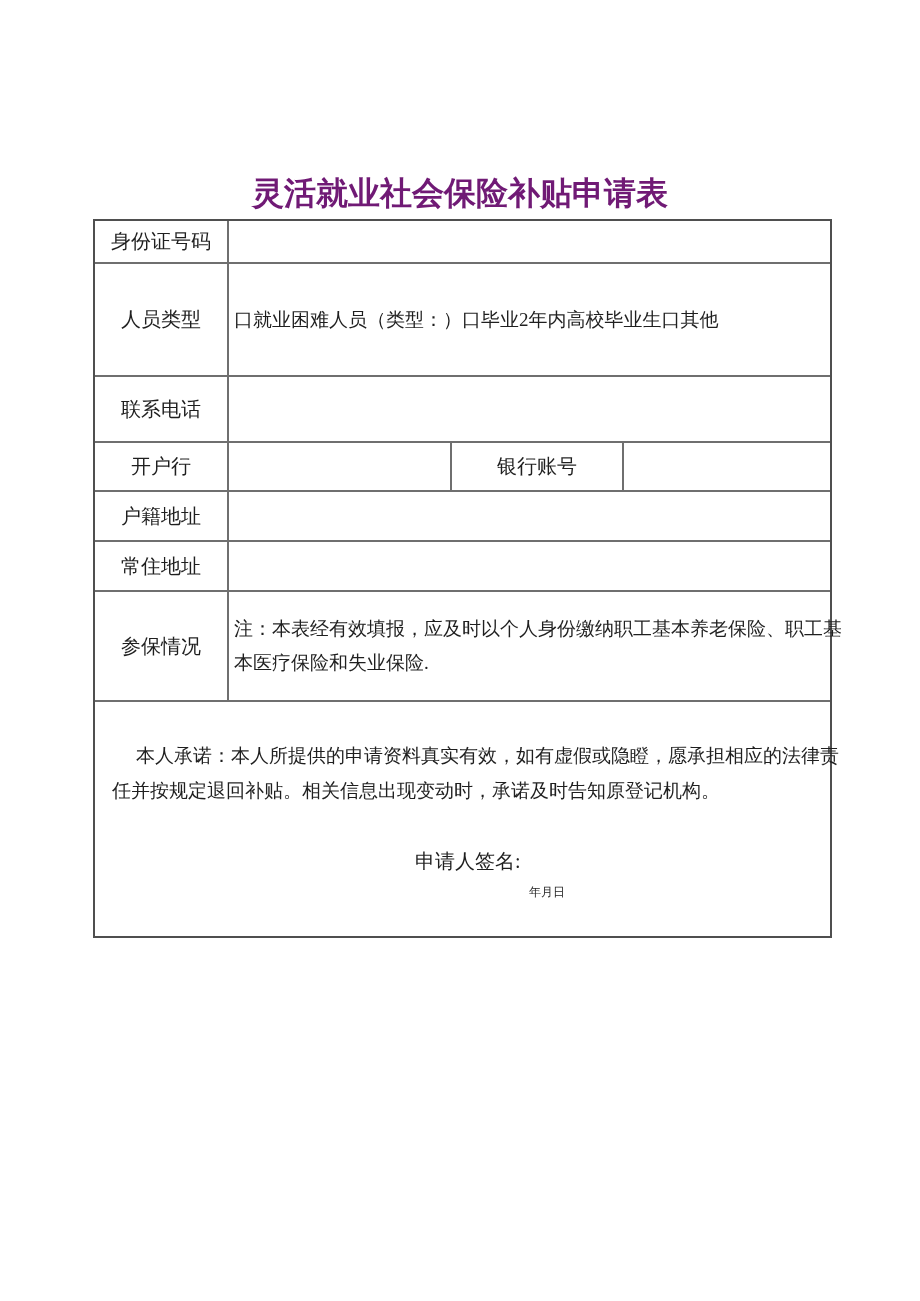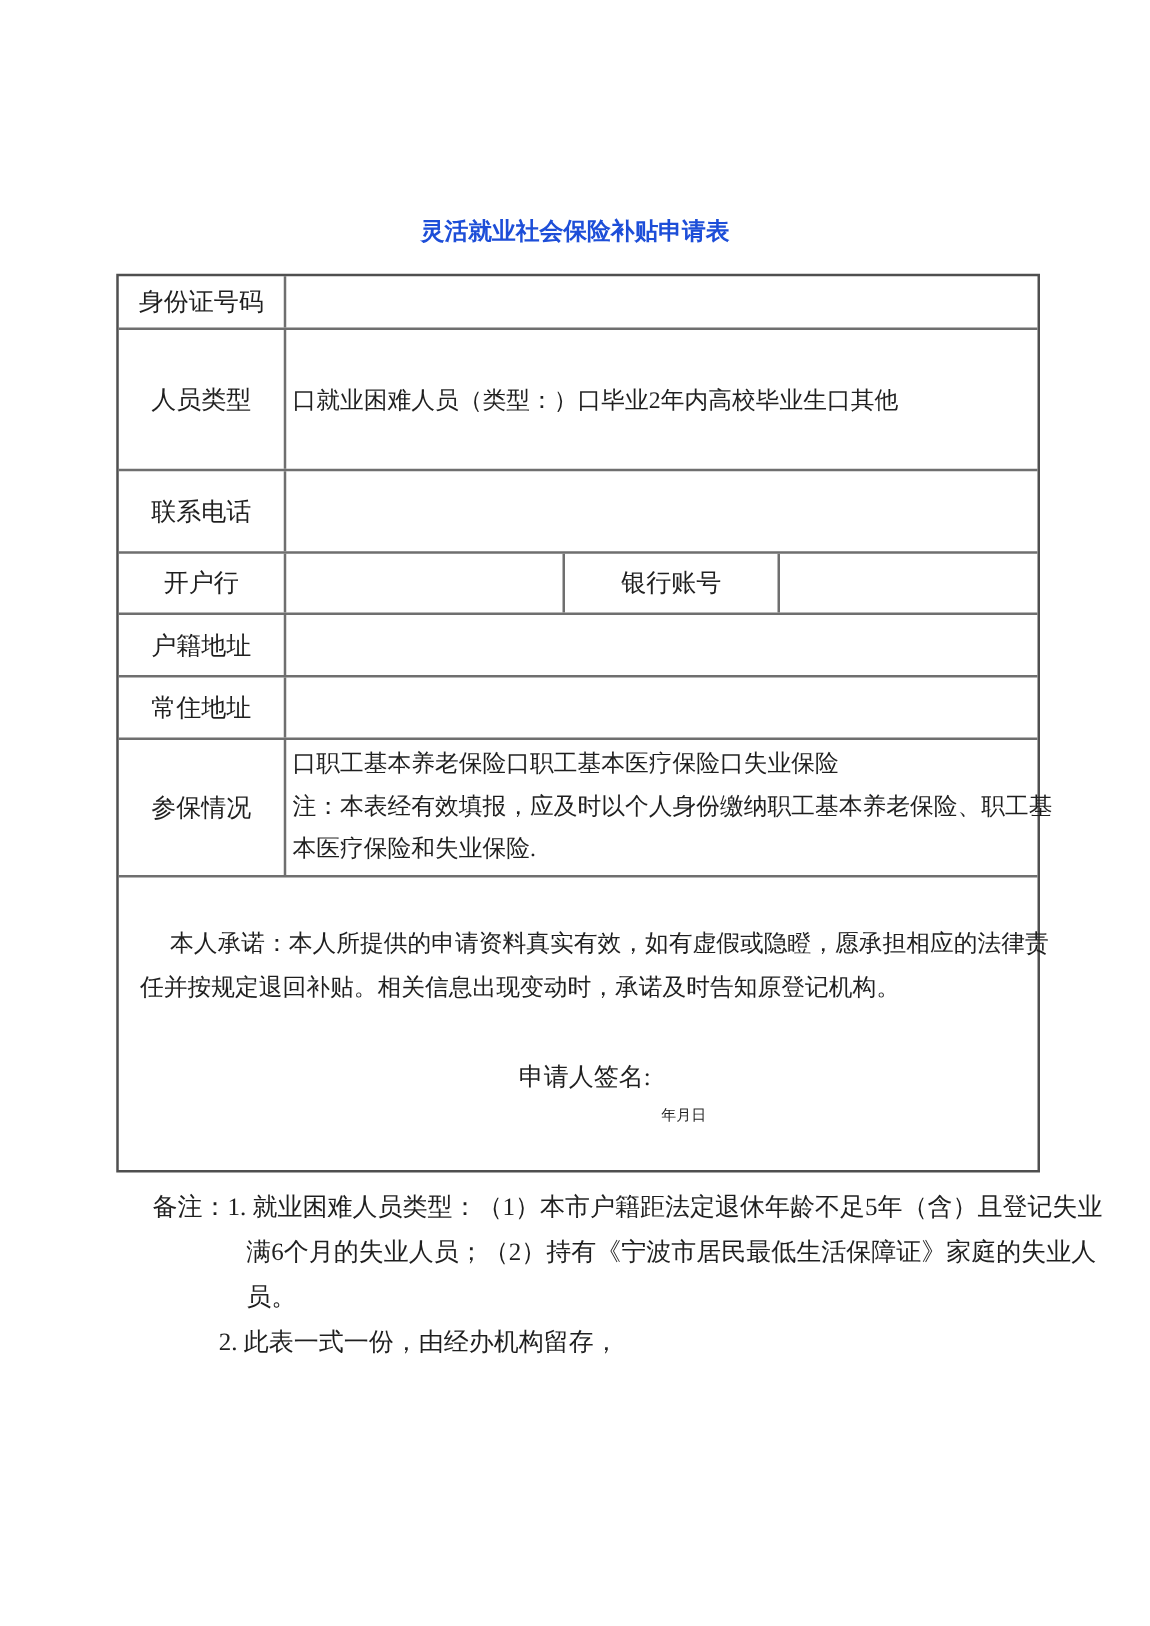--- a/index.html
+++ b/index.html
@@ -8,22 +8,22 @@
     width: 920px; height: 1301px;
     font-family: "Liberation Serif", serif;
     color: #1f1f1f;
     position: relative;
   }
   .page { position: relative; width: 920px; height: 1301px; background: #ffffff; overflow: hidden; }
 
   .title {
     position: absolute; top: 172px; left: 0; width: 100%;
     text-align: center;
-    font-size: 19px; font-weight: bold;
-    color: #1d4ed8;
+    font-size: 32px; font-weight: bold;
+    color: #701a75;
     letter-spacing: 0px;
   }
 
   .ftable {
     position: absolute; left: 93px; top: 219px;
     width: 739px; height: 719px;
     border: 2px solid #4f4f4f;
     background: #ffffff;
   }
   .frow { display: flex; border-bottom: 2px solid #6f6f6f; }
@@ -116,37 +116,30 @@
     </div>
 
     <div class="frow h50">
       <div class="cell c1 label">常住地址</div>
       <div class="cell grow end"></div>
     </div>
 
     <div class="frow h110">
       <div class="cell c1 label">参保情况</div>
       <div class="cell grow end multi">
-        <div class="line">口职工基本养老保险口职工基本医疗保险口失业保险</div>
         <div class="line">注：本表经有效填报，应及时以个人身份缴纳职工基本养老保险、职工基</div>
         <div class="line">本医疗保险和失业保险.</div>
       </div>
     </div>
 
     <div class="frow h191 last">
       <div class="cell grow end pledge-cell">
         <div class="pledge-line indent">本人承诺：本人所提供的申请资料真实有效，如有虚假或隐瞪，愿承担相应的法律责</div>
         <div class="pledge-line flush">任并按规定退回补贴。相关信息出现变动时，承诺及时告知原登记机构。</div>
         <div class="sign-line">申请人签名:</div>
         <div class="date-line">年月日</div>
       </div>
     </div>
 
   </div>
 
-  <div class="notes">
-    <div class="nline">备注：1. 就业困难人员类型：（1）本市户籍距法定退休年龄不足5年（含）且登记失业</div>
-    <div class="nline cont">满6个月的失业人员；（2）持有《宁波市居民最低生活保障证》家庭的失业人</div>
-    <div class="nline cont">员。</div>
-    <div class="nline second">2. 此表一式一份，由经办机构留存，</div>
-  </div>
 
 </div>
 
 </body></html>

